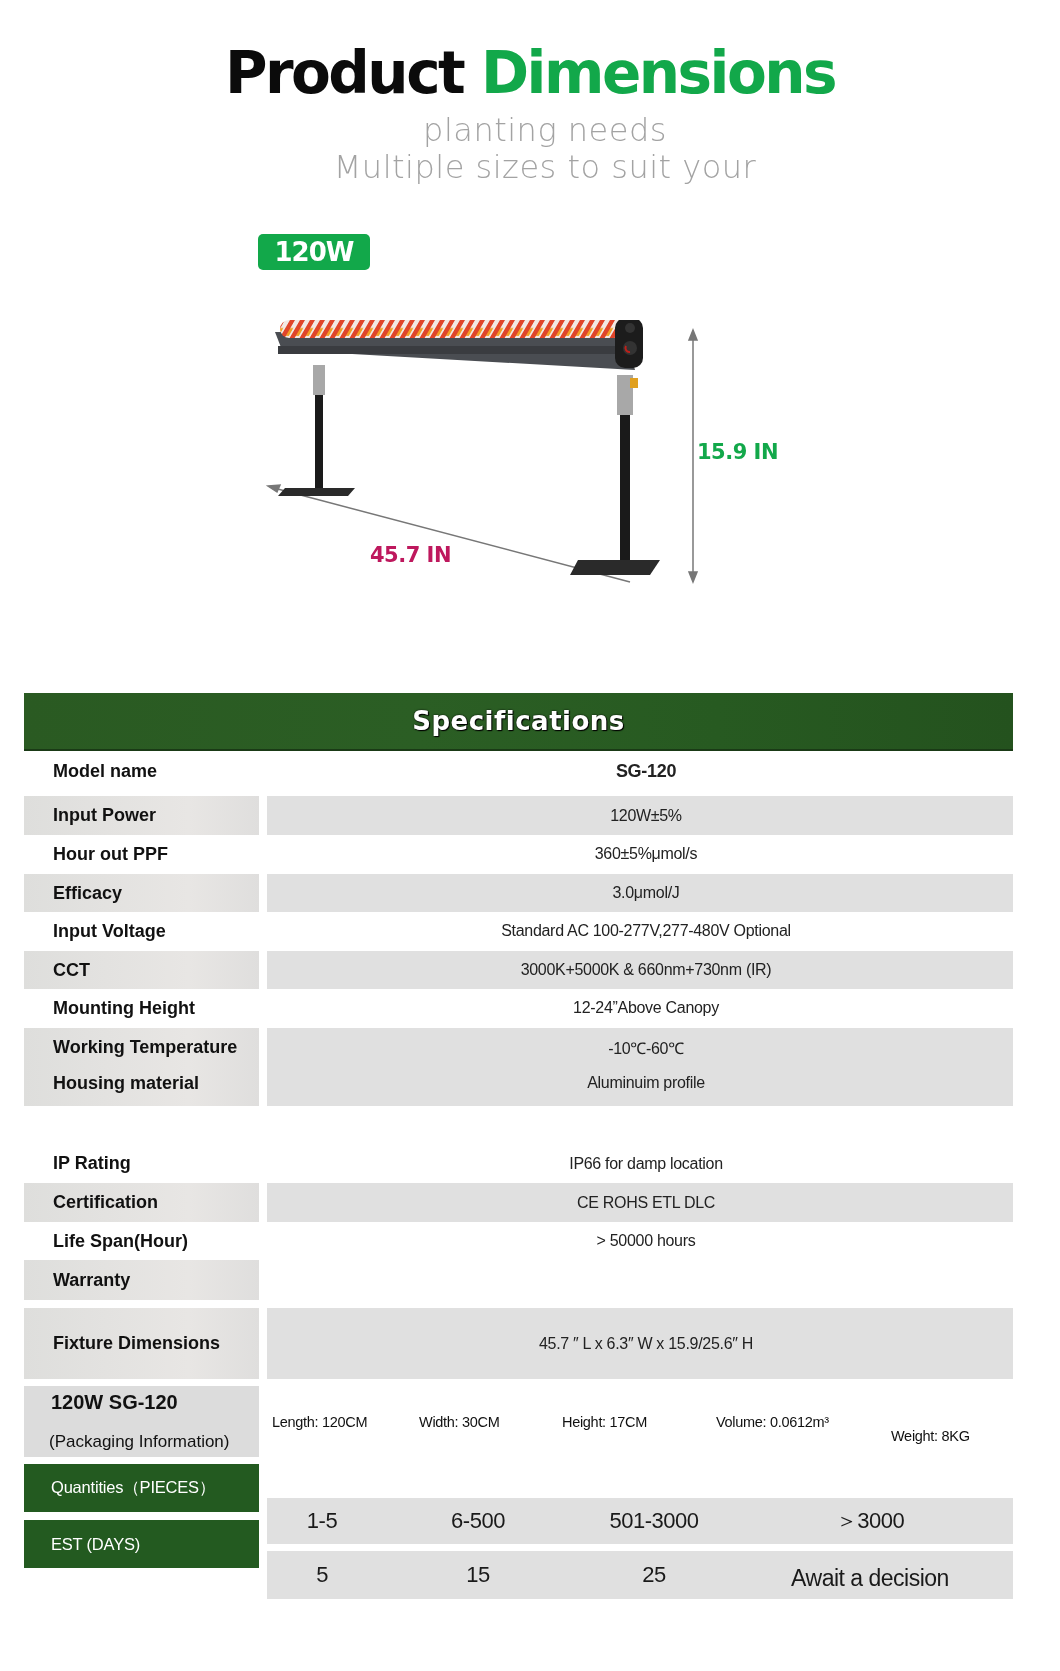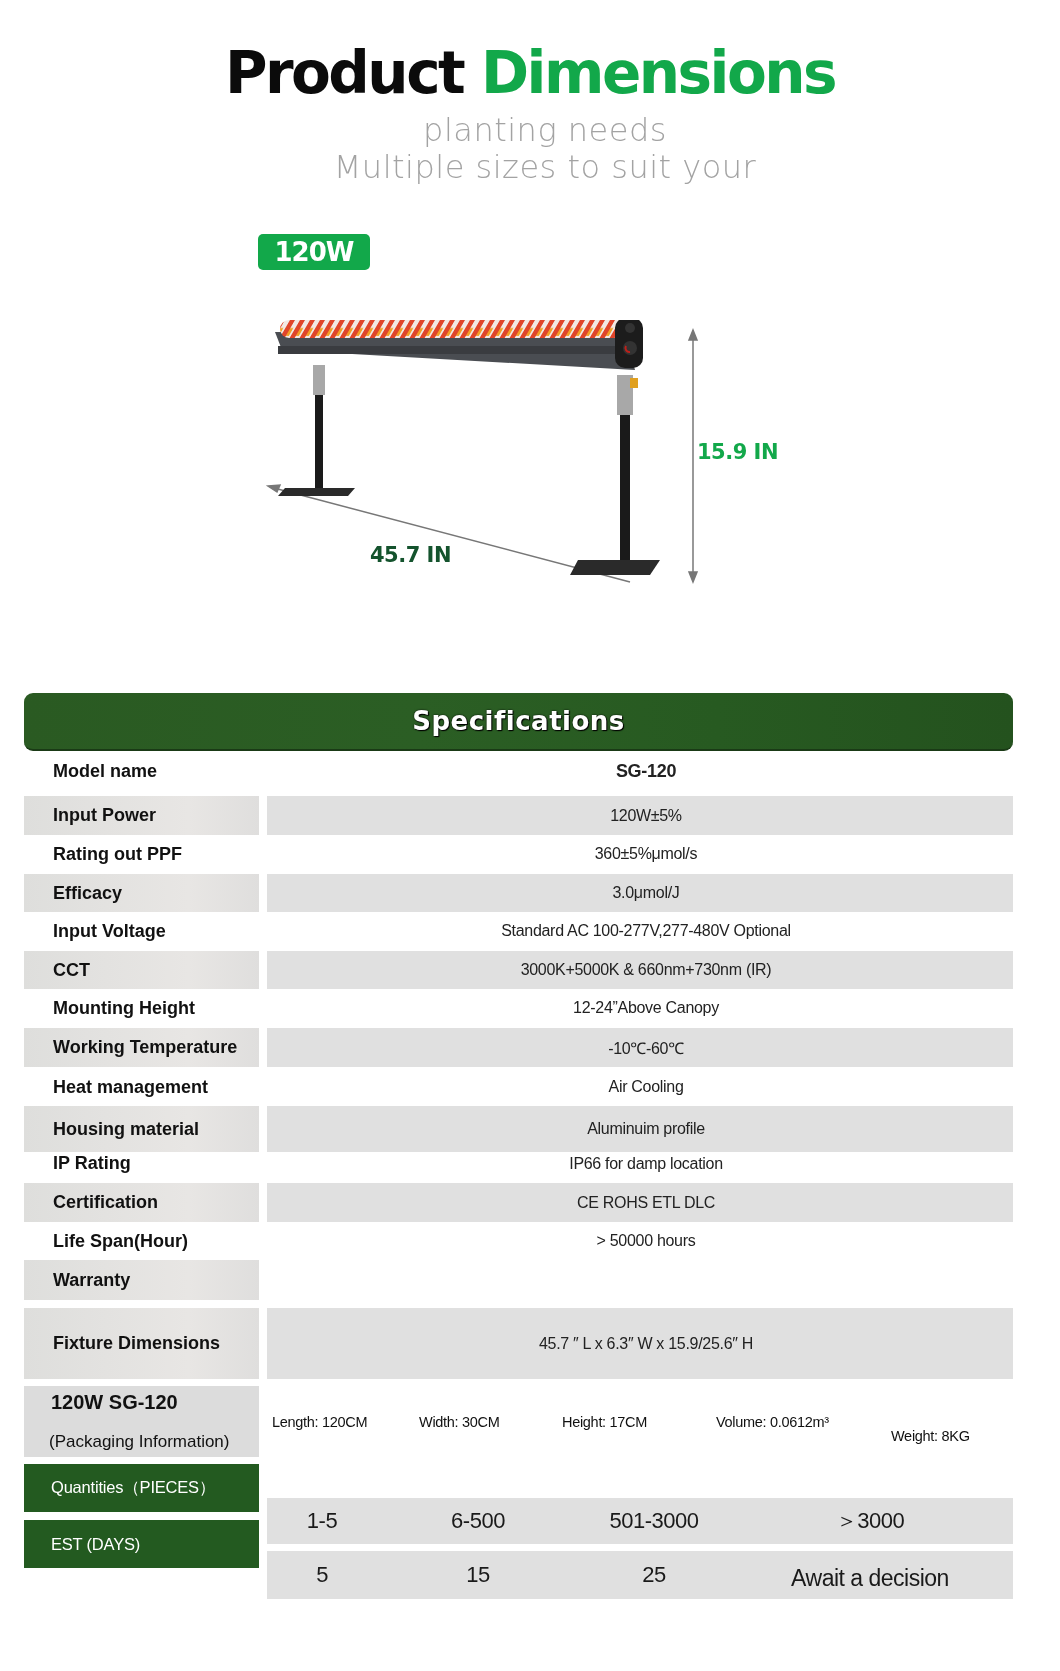--- a/index.html
+++ b/index.html
@@ -13,27 +13,27 @@
   .subtitle { position: absolute; left: 0; width: 1060px; top: 112px; text-align: center;
               font-family: "DejaVu Sans", sans-serif; font-weight: 300; font-size: 32px; line-height: 37px; color: #a3a3a3; letter-spacing: 0.5px; }
   .subtitle span { display: block; padding-left: 30px; }
 
   .badge { position: absolute; left: 258px; top: 234px; width: 112px; height: 36px; background: #12a84a;
            border-radius: 5px; color: #fff; font-family: "DejaVu Sans", sans-serif; font-weight: bold;
            font-size: 26px; line-height: 36px; text-align: center; letter-spacing: -1px; }
 
   .product { position: absolute; left: 260px; top: 320px; width: 520px; height: 280px; }
   .dim-h { position: absolute; left: 697px; top: 440px; color: #12a84a; font-weight: bold; font-size: 21px; font-family: "DejaVu Sans", sans-serif; letter-spacing: -0.5px; }
-  .dim-l { position: absolute; left: 370px; top: 543px; color: #14532d; font-weight: bold; font-size: 21px; font-family: "DejaVu Sans", sans-serif; letter-spacing: -0.5px; }
+  .dim-l { position: absolute; left: 370px; top: 543px; color: #be185d; font-weight: bold; font-size: 21px; font-family: "DejaVu Sans", sans-serif; letter-spacing: -0.5px; }
 
   .spec-header { position: absolute; left: 24px; top: 693px; width: 989px; height: 58px;
                  background: linear-gradient(90deg, #2a5a22 0%, #2b5e24 40%, #275a21 70%, #24521e 100%);
                  border-bottom: 2px solid #1a3a16; color: #fff; text-align: center;
                  font-family: "DejaVu Sans", sans-serif; font-weight: bold; font-size: 26px; line-height: 56px;
-                 text-shadow: 0 0 2px #000, 1px 1px 1px #000; letter-spacing: 0.5px; border-radius: 9px; }
+                 text-shadow: 0 0 2px #000, 1px 1px 1px #000; letter-spacing: 0.5px; }
 
   .row { position: absolute; left: 24px; width: 989px; }
   .row .lab { position: absolute; left: 0; top: 0; width: 235px; height: 100%;
               font-family: "Liberation Sans", sans-serif; font-weight: bold; font-size: 18px; color: #111;
               display: flex; align-items: center; padding-left: 29px; }
   .row .val { position: absolute; left: 243px; top: 0; width: 746px; height: 100%;
               font-family: "Liberation Sans", sans-serif; font-size: 16px; color: #222;
               display: flex; align-items: center; justify-content: center; padding-left: 12px; letter-spacing: -0.3px; }
   .row.shaded .lab { background: linear-gradient(90deg, #dededc, #e8e6e4 70%, #dfdedd); }
   .row.shaded .val { background: #e0e0e0; }
@@ -114,21 +114,21 @@
 
 <div class="row model" style="top:751px;height:40px;">
   <div class="lab">Model name</div>
   <div class="val">SG-120</div>
 </div>
 <div class="row shaded" style="top:796px;height:39px;">
   <div class="lab">Input Power</div>
   <div class="val">120W±5%</div>
 </div>
 <div class="row" style="top:835px;height:38px;">
-  <div class="lab">Rating out PPF</div>
+  <div class="lab">Hour out PPF</div>
   <div class="val">360±5%μmol/s</div>
 </div>
 <div class="row shaded" style="top:874px;height:38px;">
   <div class="lab">Efficacy</div>
   <div class="val">3.0μmol/J</div>
 </div>
 <div class="row" style="top:912px;height:38px;">
   <div class="lab">Input Voltage</div>
   <div class="val">Standard AC 100-277V,277-480V Optional</div>
 </div>
@@ -141,21 +141,21 @@
   <div class="val">12-24”Above Canopy</div>
 </div>
 <div class="row shaded" style="top:1028px;height:39px;">
   <div class="lab">Working Temperature</div>
   <div class="val">-10℃-60℃</div>
 </div>
 <div class="row" style="top:1068px;height:38px;">
   <div class="lab">Heat management</div>
   <div class="val">Air Cooling</div>
 </div>
-<div class="row shaded" style="top:1106px;height:46px;padding-left:25px;">
+<div class="row shaded" style="top:1060px;height:46px;padding-left:25px;">
   <div class="lab">Housing material</div>
   <div class="val">Aluminuim profile</div>
 </div>
 <div class="row" style="top:1145px;height:37px;">
   <div class="lab">IP Rating</div>
   <div class="val">IP66 for damp location</div>
 </div>
 <div class="row shaded" style="top:1183px;height:39px;">
   <div class="lab">Certification</div>
   <div class="val">CE ROHS ETL DLC</div>

